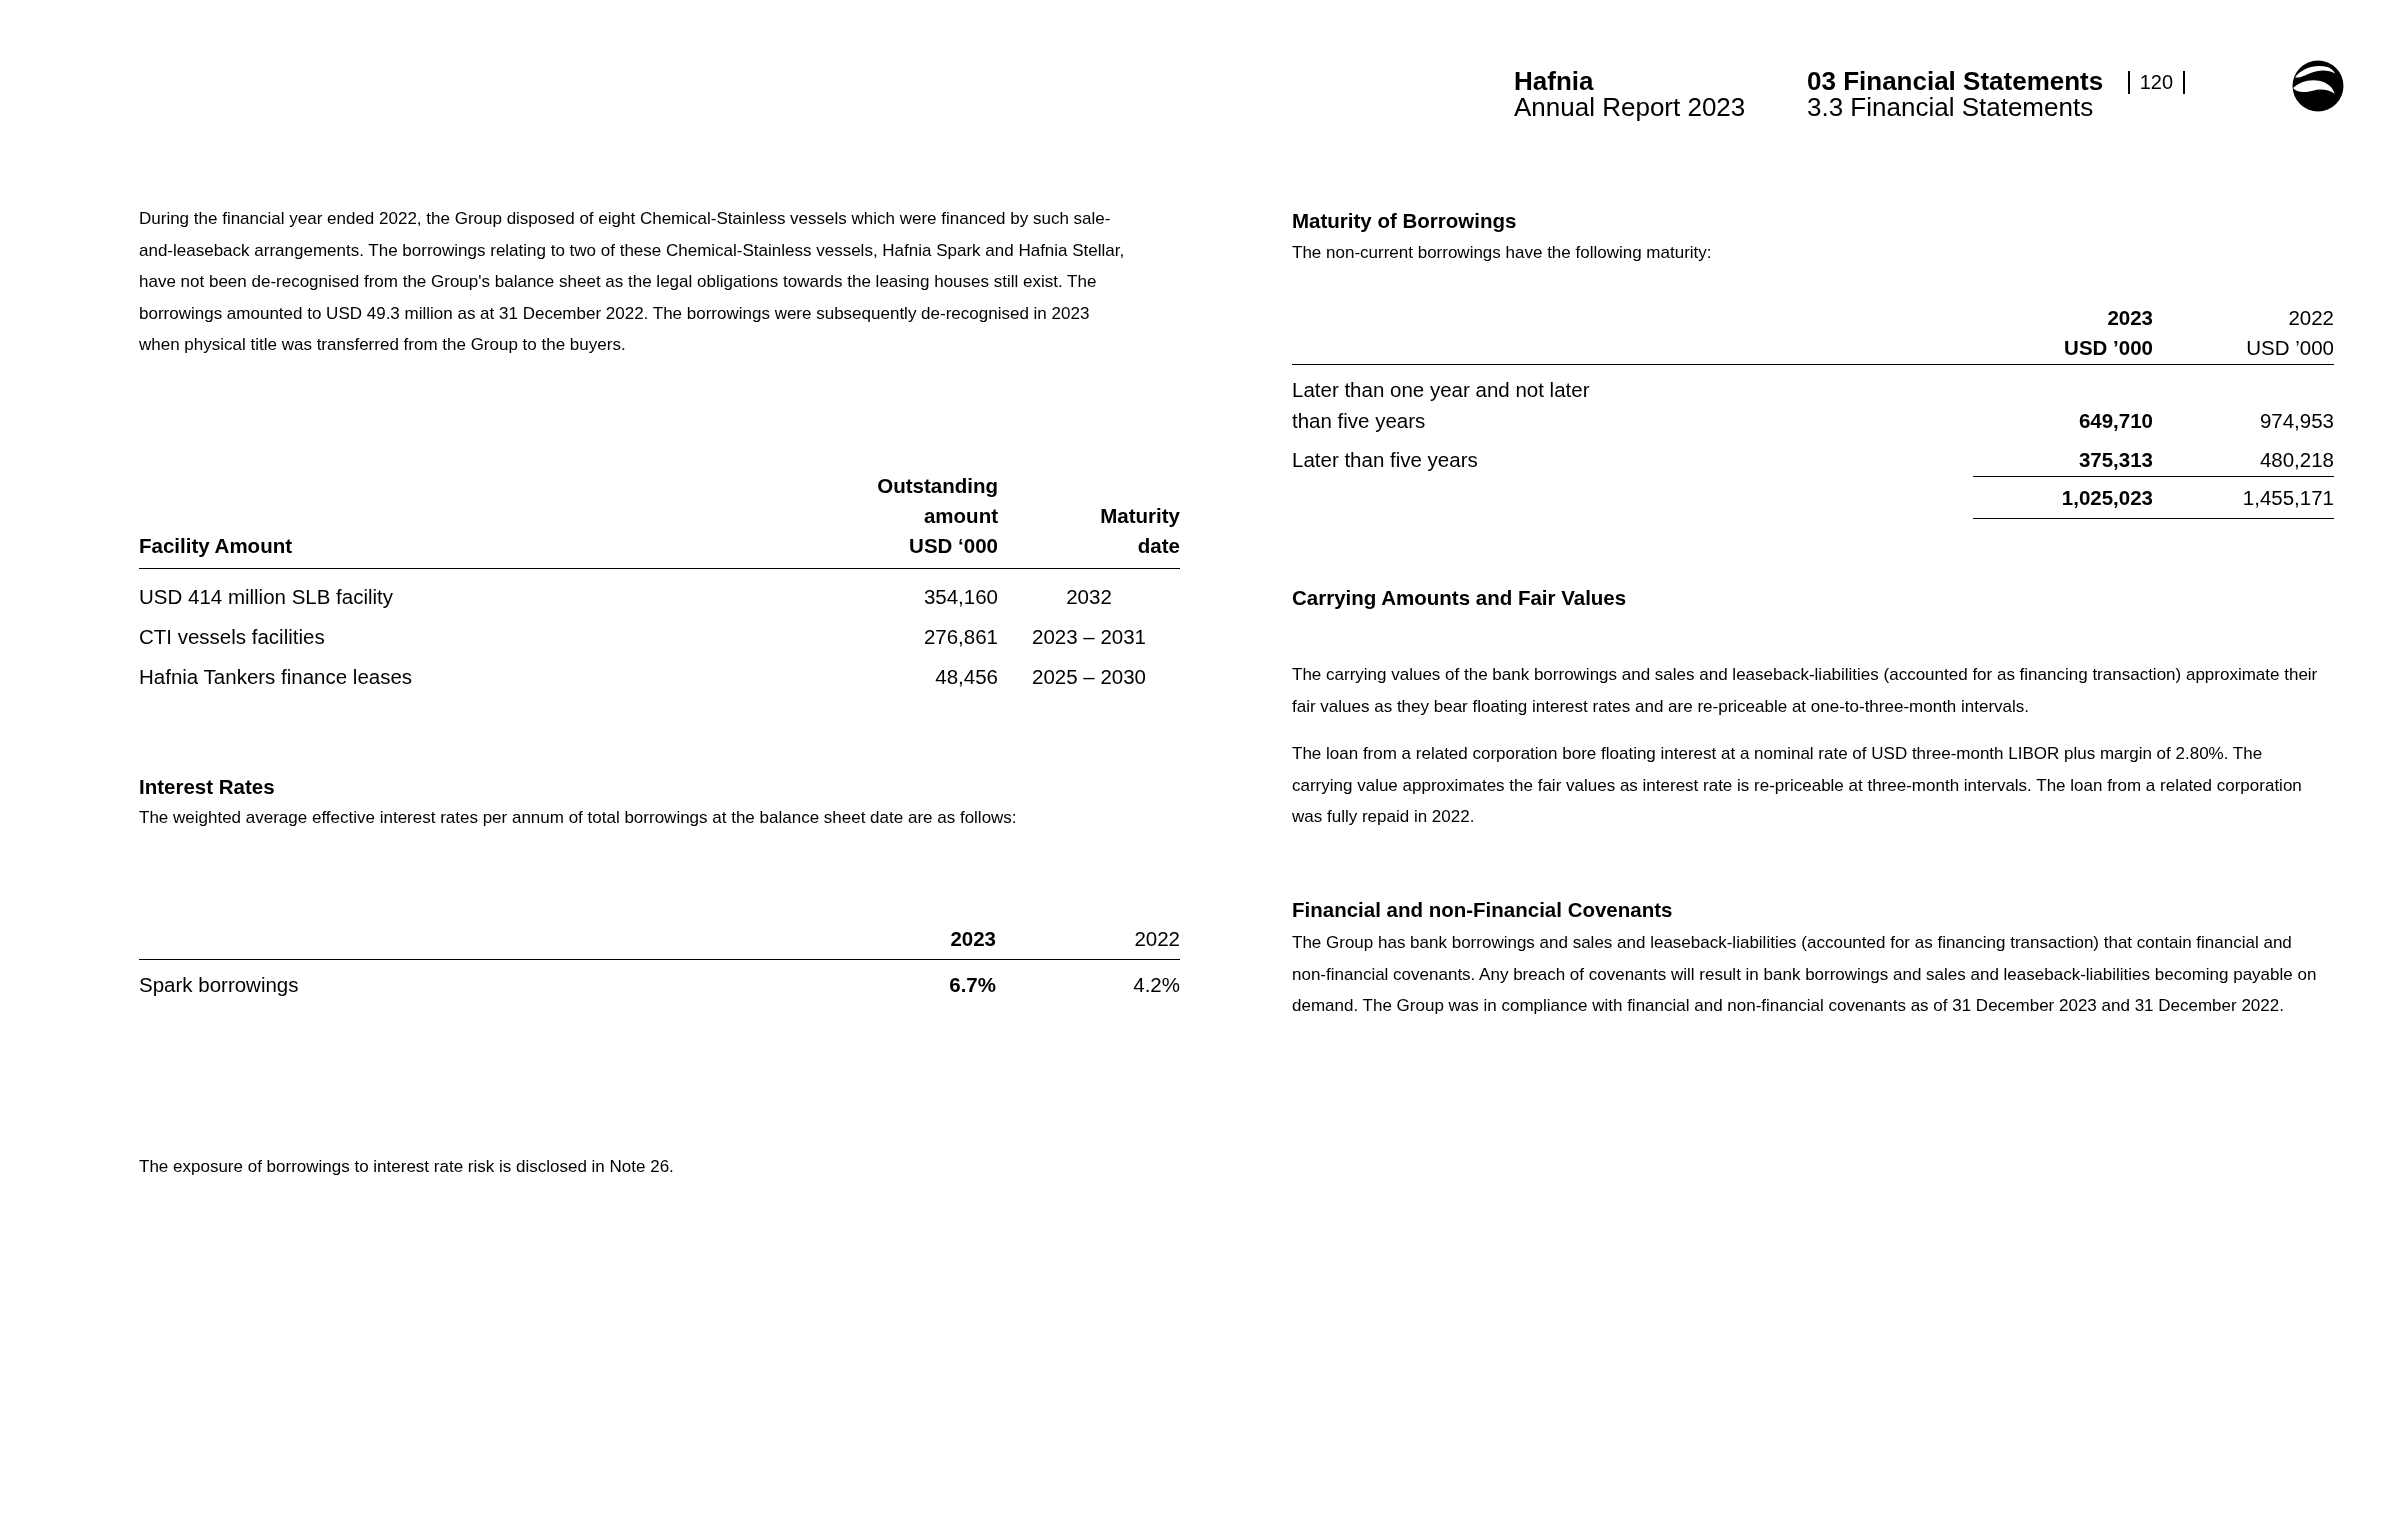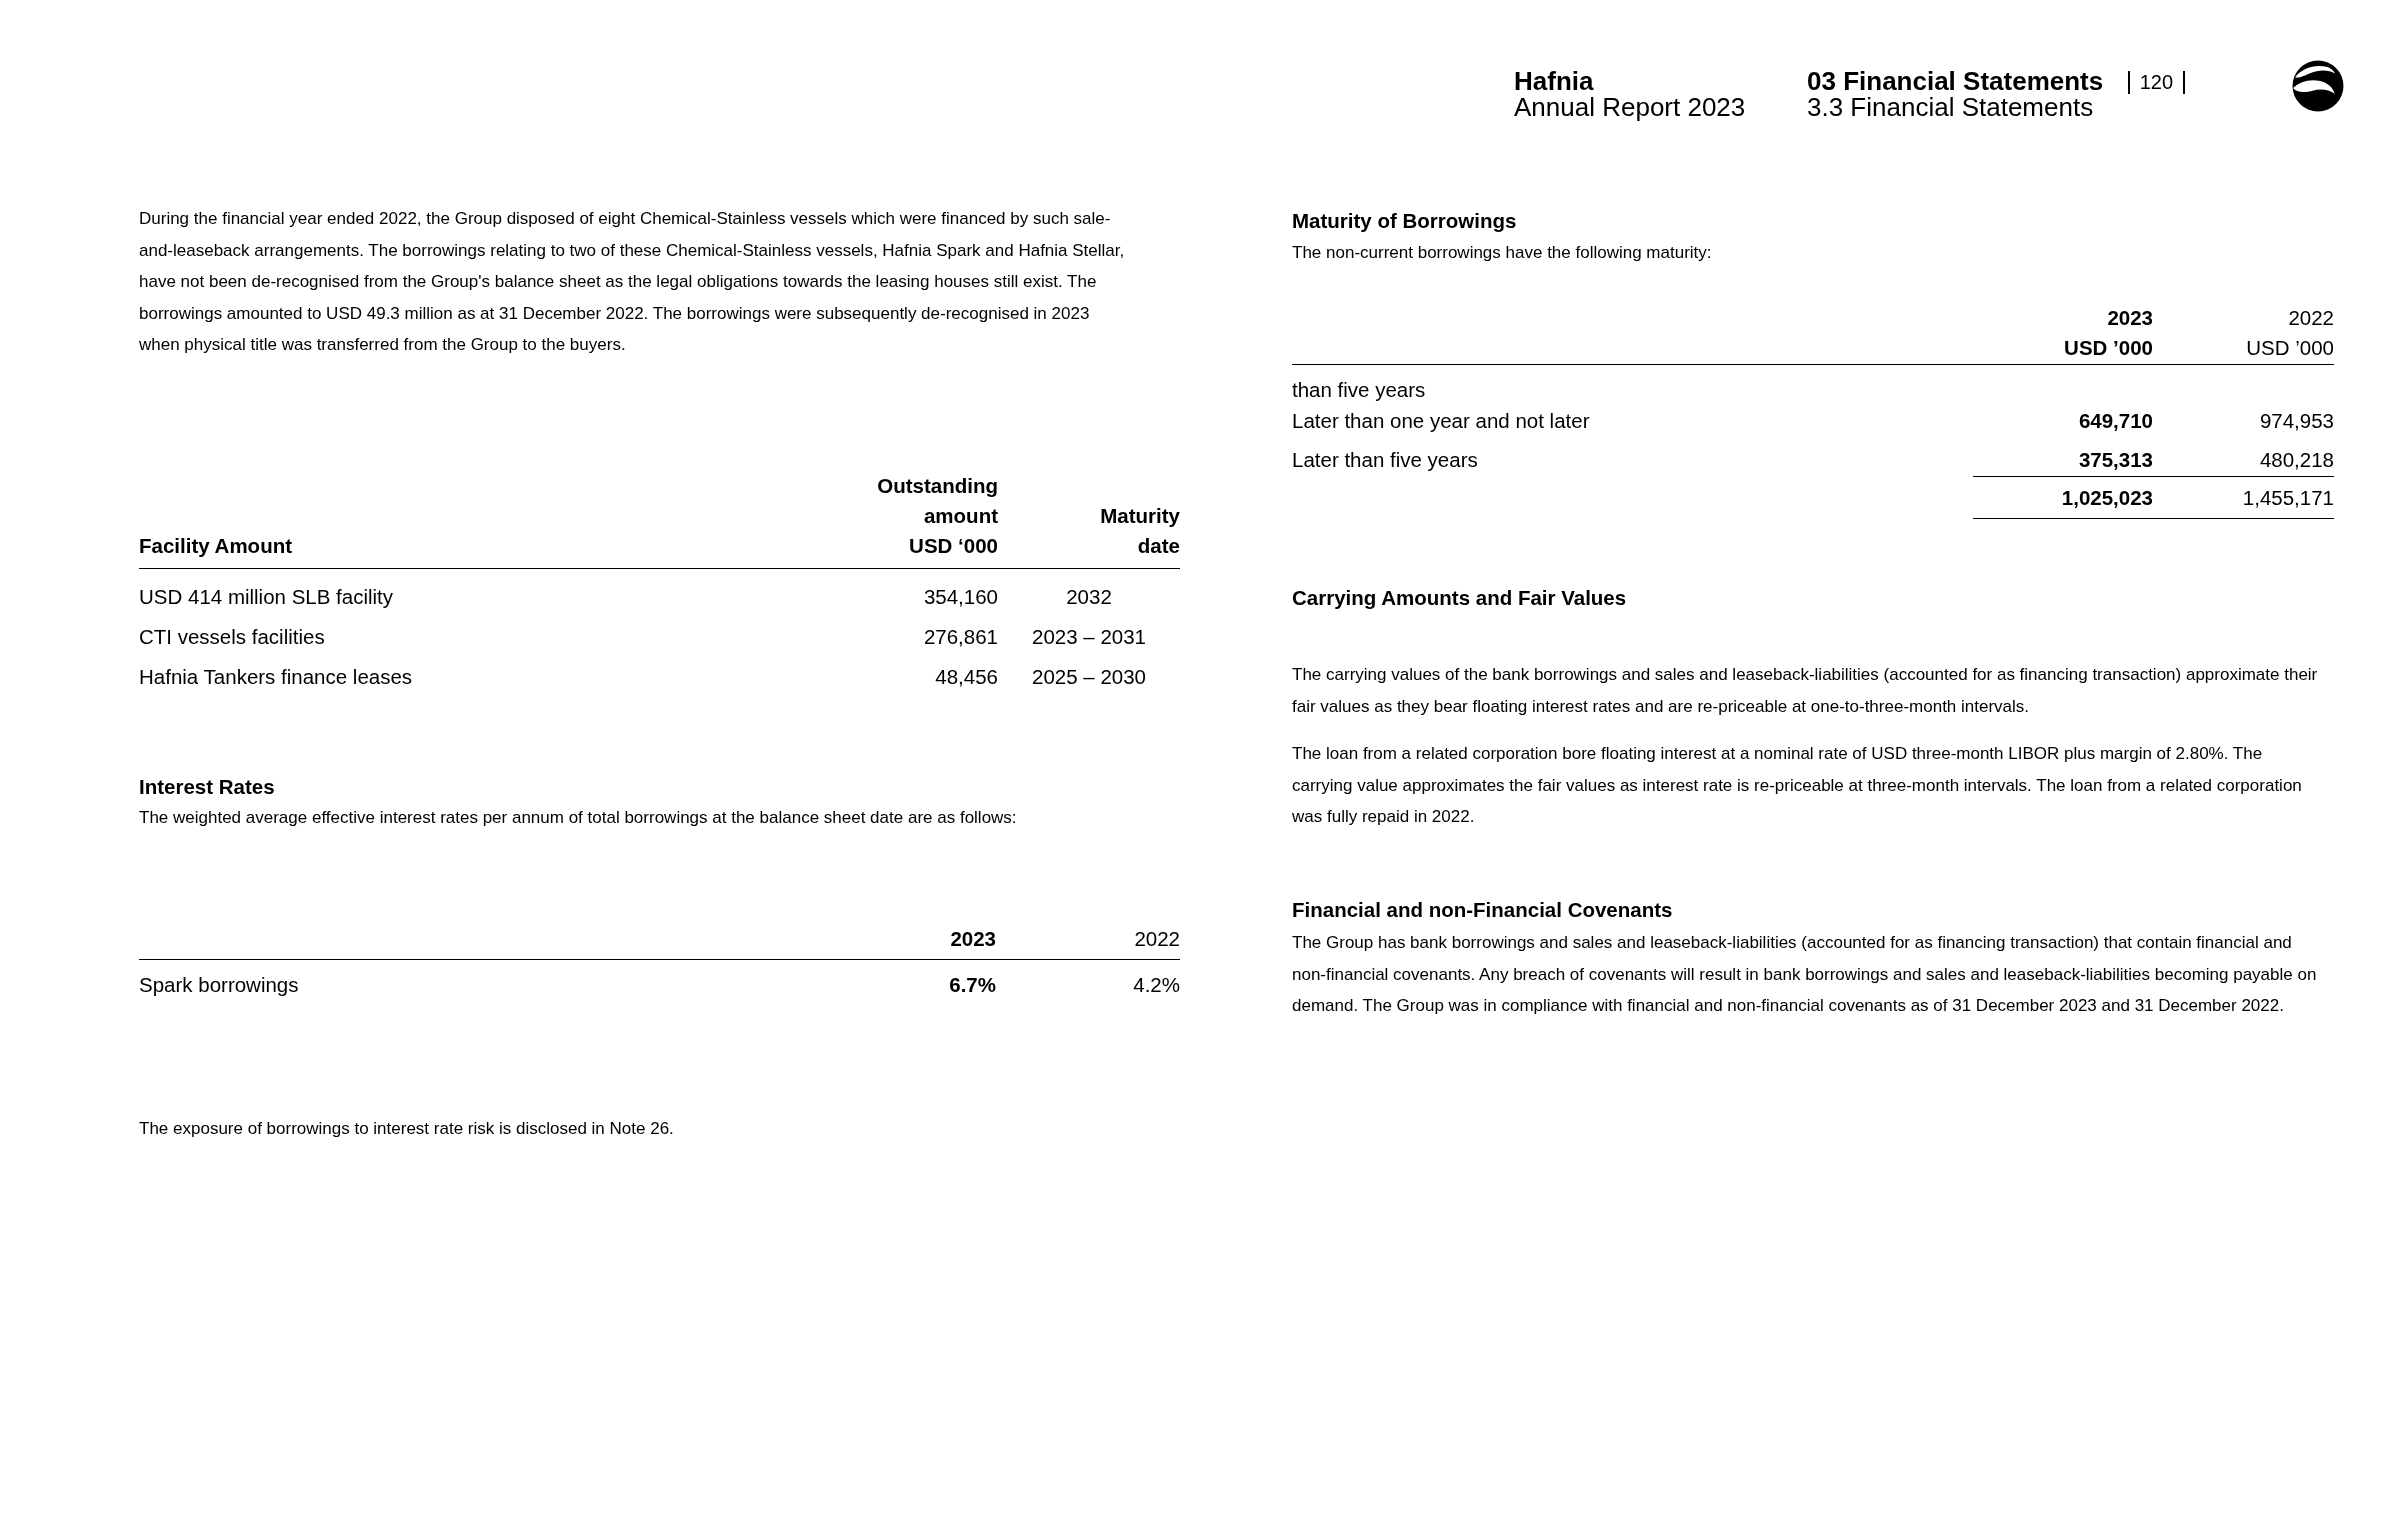--- a/index.html
+++ b/index.html
@@ -129,21 +129,21 @@
         <div class="y1 b">2023</div>
         <div class="y2">2022</div>
       </div>
       <div class="row row1">
         <div class="grow">Spark borrowings</div>
         <div class="y1 b">6.7%</div>
         <div class="y2">4.2%</div>
       </div>
     </div>
 
-    <p class="body abs" style="top:1113px; width:999px;">The exposure of borrowings to interest rate risk is disclosed in Note 26.</p>
+    <p class="body abs" style="top:1151px; width:999px;">The exposure of borrowings to interest rate risk is disclosed in Note 26.</p>
   </div>
 
   <div class="col col-right">
 
     <h3 class="sub-heading abs" style="top:208px;">Maturity of Borrowings</h3>
     <p class="body abs" style="top:237px; width:1027px;">The non-current borrowings have the following maturity:</p>
 
     <div class="tbl t3 abs" style="top:303px;">
       <div class="t3-head">
         <div class="flexrow">
@@ -152,22 +152,22 @@
           <div class="y2">2022</div>
         </div>
         <div class="flexrow">
           <div class="grow"></div>
           <div class="y1 b">USD ’000</div>
           <div class="y2">USD ’000</div>
         </div>
       </div>
       <div class="row row1">
         <div class="grow stack">
+          <span>Later than one year and not later</span>
           <span>than five years</span>
-          <span>Later than one year and not later</span>
         </div>
         <div class="y1 b">649,710</div>
         <div class="y2">974,953</div>
       </div>
       <div class="row row2">
         <div class="grow">Later than five years</div>
         <div class="y1 b">375,313</div>
         <div class="y2">480,218</div>
       </div>
       <div class="part-rule"></div>

